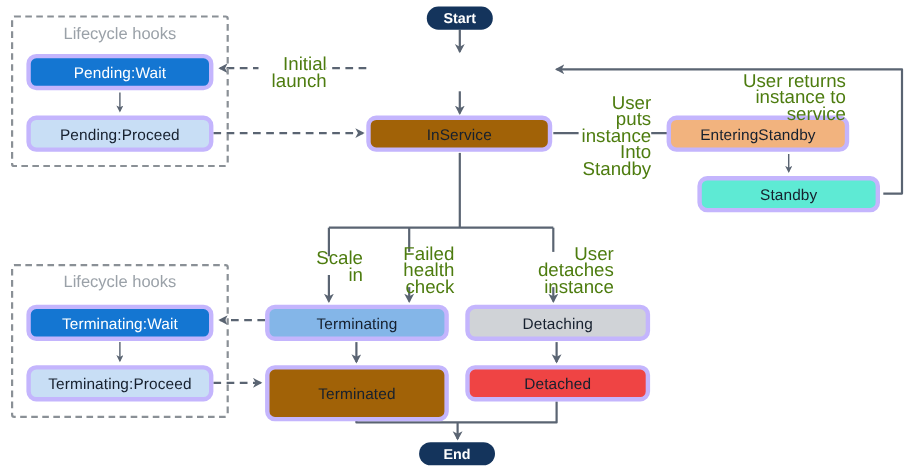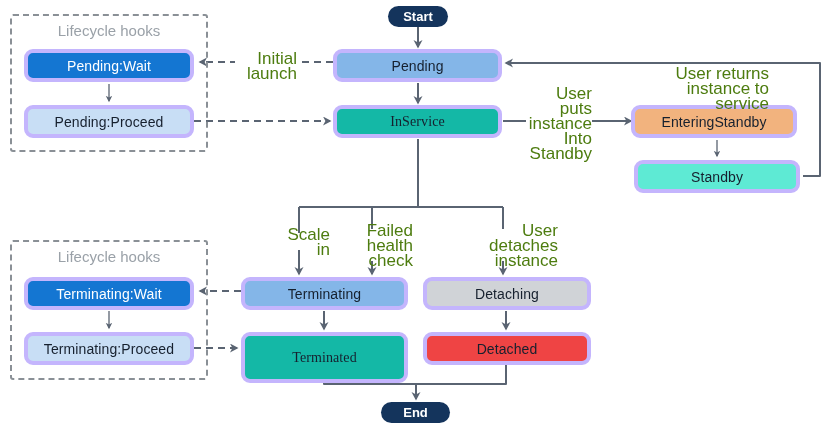--- a/index.html
+++ b/index.html
@@ -15,21 +15,21 @@
     font-size:14px;color:#16202e;letter-spacing:.1px;
   }
   .pill{
     position:absolute;box-sizing:border-box;border-radius:11px;background:#14345c;
     display:flex;align-items:center;justify-content:center;
     color:#ffffff;font-size:13px;font-weight:bold;
   }
   .wait{background:#1476d2;color:#ffffff;}
   .proceed{background:#c8def5;}
   .medblue{background:#84b6e8;}
-  .lightblue{background:#14b8a6;font-family:Liberation Serif, serif;}
+  .lightblue{background:#a16207;}
   .orange{background:#f2b37e;}
   .peach{background:#5eead4;}
   .gray{background:#d0d3d7;}
   .neargray{background:#ef4444;}
   .group{
     position:absolute;box-sizing:border-box;
     border:2px dashed #8a9096;border-radius:3px;background:transparent;
   }
   .group-title{
     position:absolute;left:0;right:0;top:6px;text-align:center;
@@ -86,23 +86,22 @@
   <div class="group" style="left:10px;top:14px;width:198px;height:138px;">
     <div class="group-title">Lifecycle hooks</div>
   </div>
   <div class="group" style="left:10px;top:240px;width:198px;height:140px;">
     <div class="group-title">Lifecycle hooks</div>
   </div>
 
   <div class="pill" style="left:388px;top:6px;width:60px;height:21px;">Start</div>
   <div class="pill" style="left:381px;top:402px;width:69px;height:21px;">End</div>
 
-  <div class="node medblue" style="left:333px;top:49px;width:169px;height:33px;">Pending</div>
   <div class="node lightblue" style="left:333px;top:105px;width:169px;height:33px;">InService</div>
-  <div class="node orange" style="left:631px;top:105px;width:166px;height:33px;">EnteringStandby</div>
+  <div class="node orange" style="left:606px;top:105px;width:166px;height:33px;">EnteringStandby</div>
   <div class="node peach" style="left:634px;top:160px;width:166px;height:33px;">Standby</div>
   <div class="node medblue" style="left:241px;top:277px;width:167px;height:33px;">Terminating</div>
   <div class="node gray" style="left:423px;top:277px;width:168px;height:33px;">Detaching</div>
   <div class="node lightblue" style="left:241px;top:332px;width:167px;height:51px;">Terminated</div>
   <div class="node neargray" style="left:423px;top:332px;width:168px;height:33px;">Detached</div>
 
   <div class="node wait" style="left:24px;top:49px;width:170px;height:33px;">Pending:Wait</div>
   <div class="node proceed" style="left:24px;top:105px;width:170px;height:33px;">Pending:Proceed</div>
   <div class="node wait" style="left:24px;top:277px;width:170px;height:33px;">Terminating:Wait</div>
   <div class="node proceed" style="left:24px;top:332px;width:170px;height:33px;">Terminating:Proceed</div>

